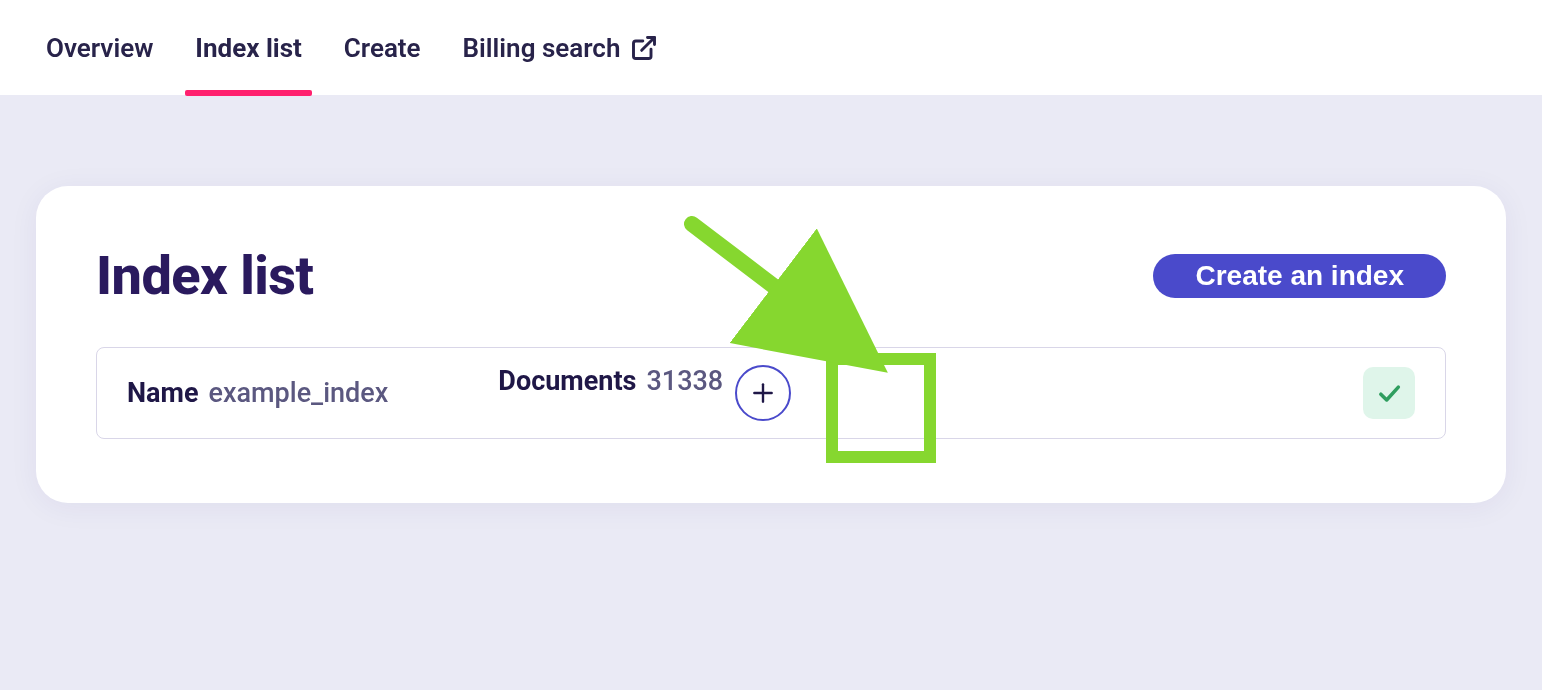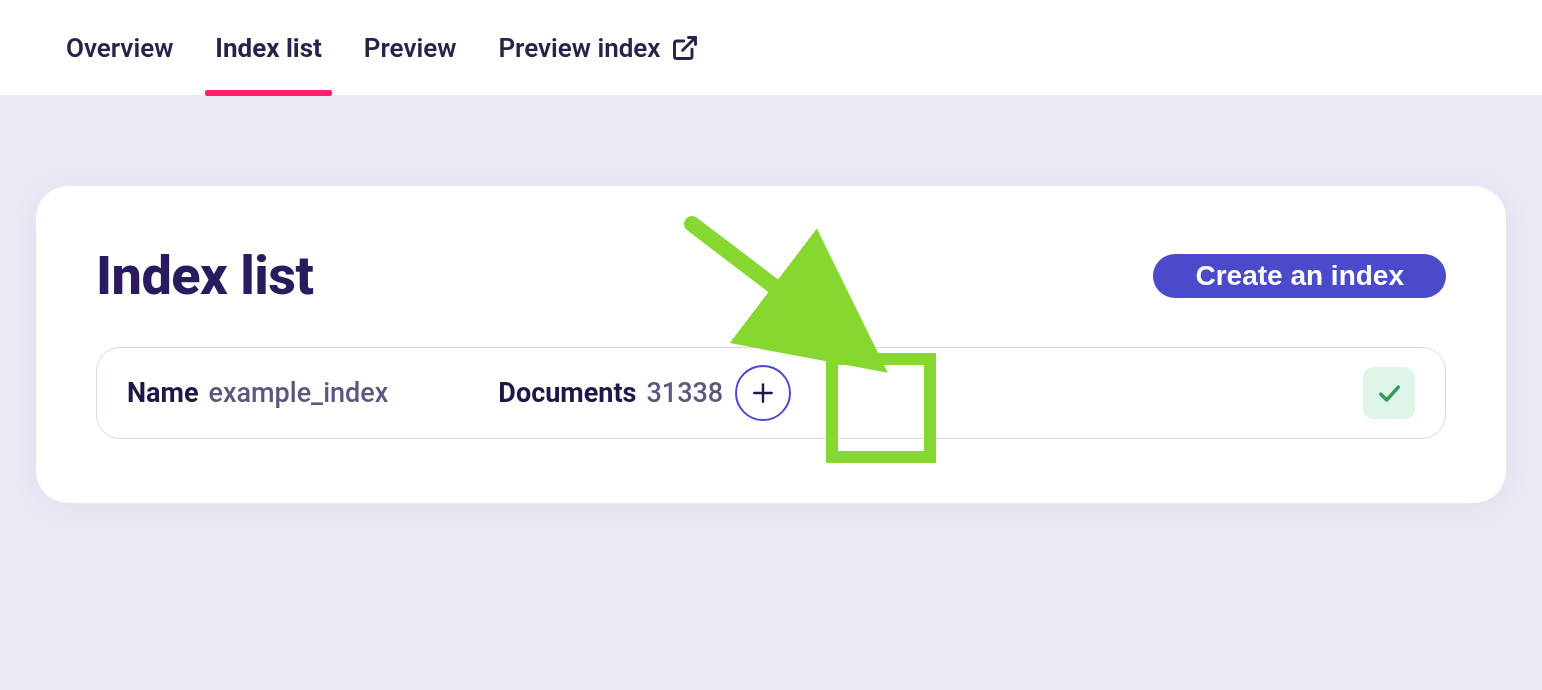--- a/index.html
+++ b/index.html
@@ -1,52 +1,52 @@
 <!DOCTYPE html>
 <html><head>
 <meta charset="utf-8">
 <style>
   * { box-sizing: border-box; margin: 0; padding: 0; }
   html, body { width: 1542px; height: 690px; font-family: -apple-system, BlinkMacSystemFont, "Segoe UI", Roboto, Helvetica, Arial, sans-serif; background: #EAEAF5; color: #1b1340; }
-  .tabs-bar { background: #fff; height: 96px; display: flex; align-items: center; gap: 38px; padding-left: 64px; border-bottom: 1px solid #EAEAF5; }
+  .tabs-bar { background: #fff; height: 96px; display: flex; align-items: center; gap: 38px; padding-left: 44px; border-bottom: 1px solid #EAEAF5; }
   .tab { position: relative; font-size: 26px; font-weight: 600; color: #28234a; cursor: pointer; padding: 0 2px; height: 96px; display:flex; align-items:center; }
   .tab.active { font-weight: 700; }
   .tab.active::after { content:""; position:absolute; left:-8px; right:-8px; bottom:0; height:6px; background:#ff206e; border-radius:2px; }
   .tab .ext-icon { margin-left: 10px; display:inline-flex; }
   .content-area { padding: 90px 36px 0 36px; }
   .card { background:#fff; border-radius: 32px; padding: 58px 60px 64px 60px; box-shadow: 0 4px 30px rgba(50,40,120,0.06); position: relative; }
   .card-header { display:flex; justify-content:space-between; align-items:center; margin-bottom: 40px; }
   .page-title { font-size: 54px; font-weight: 800; color: #2a1a5e; letter-spacing:-0.5px; }
   .create-btn { background:#4a4acb; color:#fff; border:none; border-radius: 999px; font-size: 28px; font-weight:700; padding: 6px 42px; cursor:pointer; }
-  .index-row { border:1.5px solid #d9d6e8; border-radius: 24px; height: 92px; display:flex; align-items:center; padding: 13px 30px; font-size: 27px; position:relative; cursor:pointer; }
+  .index-row { border:1.5px solid #d9d6e8; border-radius: 8px; height: 92px; display:flex; align-items:center; padding: 13px 30px; font-size: 27px; position:relative; cursor:pointer; }
   .row-label { font-weight:700; color:#1f1747; }
   .row-value { font-weight:500; color:#5b5880; margin-left: 10px; }
-  .docs-group { margin-left: 110px; display:flex; align-items:center; }
+  .docs-group { margin-left: 110px; display:flex; align-items:flex-start; }
   .plus-circle { width:56px; height:56px; border:2px solid #4a4acb; border-radius:50%; display:inline-flex; align-items:center; justify-content:center; margin-left: 12px; cursor:pointer; background:#fff; }
   .plus-circle svg { display:block; }
   .status-badge { margin-left:auto; width:52px; height:52px; background:#dff5ea; border-radius:10px; display:flex; align-items:center; justify-content:center; }
   
   .annotation-box { position:absolute; border:12px solid #86d72f; width:110px; height:110px; pointer-events:none; }
   .annotation-arrow { position:absolute; pointer-events:none; }
 </style>
 </head>
 <body>
 
 <div class="tabs-bar">
   <div class="tab">
     <span>Overview</span>
   </div>
   <div class="tab active">
     <span>Index list</span>
   </div>
   <div class="tab">
-    <span>Preview</span>
+    <span>Create</span>
   </div>
   <div class="tab">
-    <span>Preview index</span>
+    <span>Billing search</span>
     <span class="ext-icon">
       <svg width="28" height="28" viewBox="0 0 24 24" fill="none" stroke="#28234a" stroke-width="2.5" stroke-linecap="round" stroke-linejoin="round">
         <path d="M18 13v6a2 2 0 0 1-2 2H5a2 2 0 0 1-2-2V8a2 2 0 0 1 2-2h6"></path>
         <polyline points="15 3 21 3 21 9"></polyline>
         <line x1="10" y1="14" x2="21" y2="3"></line>
       </svg>
     </span>
   </div>
 </div>
 

